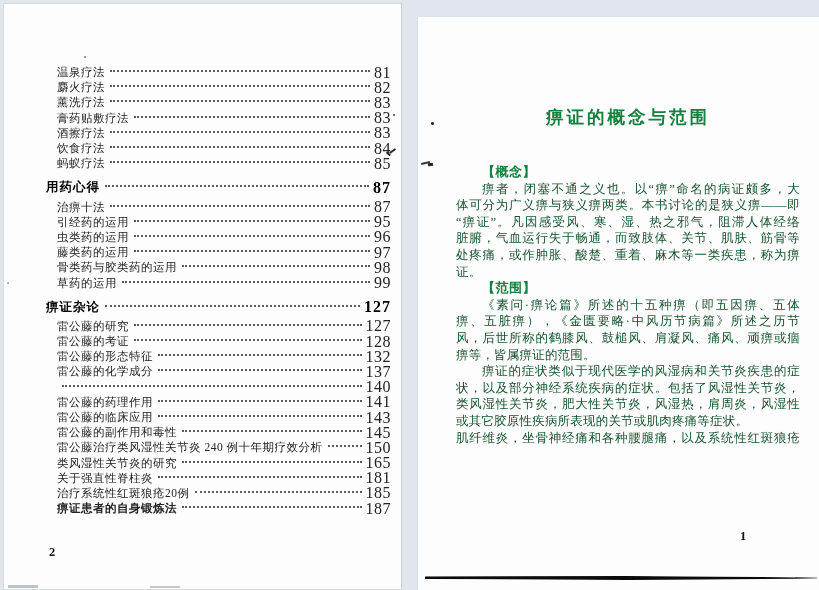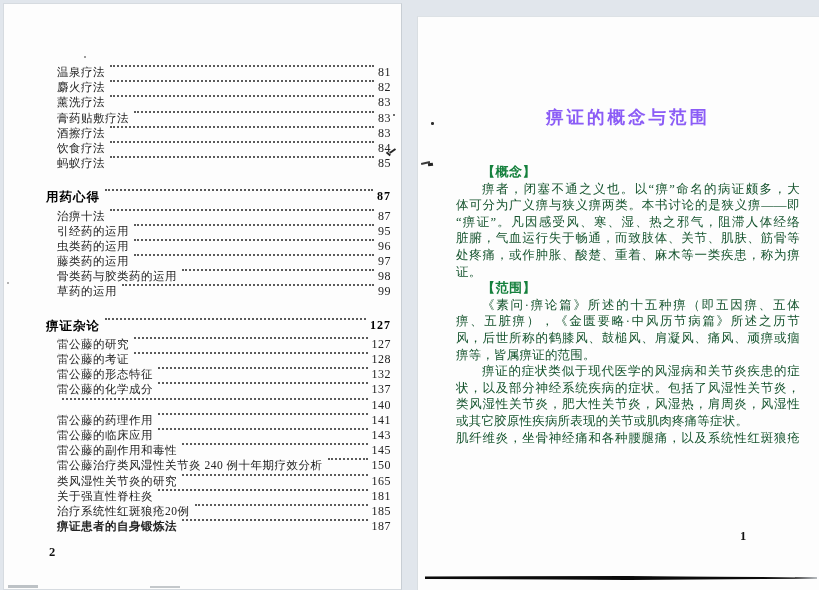--- a/index.html
+++ b/index.html
@@ -14,38 +14,38 @@
     left:3px;top:3px;width:399px;height:587px;
     border:1px solid #d6dbe0;border-right:1px solid #c8ced4;
   }
   .page-right{
     left:417px;top:16px;width:402px;height:574px;
     border-left:1px solid #d9dee2;border-top:1px solid #dde2e6;
   }
 
   
   .toc{position:absolute;left:42px;right:10px;top:61px;}
-  .toc-row{display:flex;align-items:flex-start;height:15.2px;
+  .toc-row{display:flex;align-items:center;height:15.2px;
     font-size:11.5px;color:#222;letter-spacing:0.5px;}
   .toc-row.header{font-weight:bold;font-size:12.5px;color:#000;
-    margin-top:18px;margin-bottom:4px;letter-spacing:1px;}
+    margin-top:9px;margin-bottom:4px;letter-spacing:1px;}
   .toc-row.item{padding-left:11px;}
   .toc-row.boldrow .t{font-weight:bold;}
   .toc-row .t{white-space:nowrap;}
   .toc-row .leader{flex:1 1 auto;min-width:6px;
     border-bottom:2px dotted #5a5a5a;margin:0 4px 3px 5px;}
-  .toc-row .p{white-space:nowrap;font-size:12px;}
+  .toc-row .p{white-space:nowrap;font-size:16px;}
   .pagenum-left{position:absolute;left:45px;top:541px;
     font-weight:bold;font-size:12.5px;color:#111;}
 
   
   .rp-content{position:absolute;left:38px;right:19px;top:0;}
   .chapter-title{
     margin:88px 0 0 0;text-align:center;
-    font-size:17.5px;font-weight:bold;letter-spacing:3px;color:#8b5cf6;
+    font-size:17.5px;font-weight:bold;letter-spacing:3px;color:#15803d;
   }
   .rp-body{margin-top:35px;}
   .bheading{font-weight:bold;font-size:13px;line-height:16.6px;
     text-indent:26px;color:#15803d;letter-spacing:0.5px;}
   .para{margin:0;}
   .pline{font-size:12.5px;line-height:16.6px;color:#14532d;
     text-align:justify;text-align-last:justify;letter-spacing:0.2px;}
   .pline.end{text-align-last:left;}
   .para .pline:first-child{text-indent:26px;}
   .pagenum-right{position:absolute;left:322px;top:512px;

